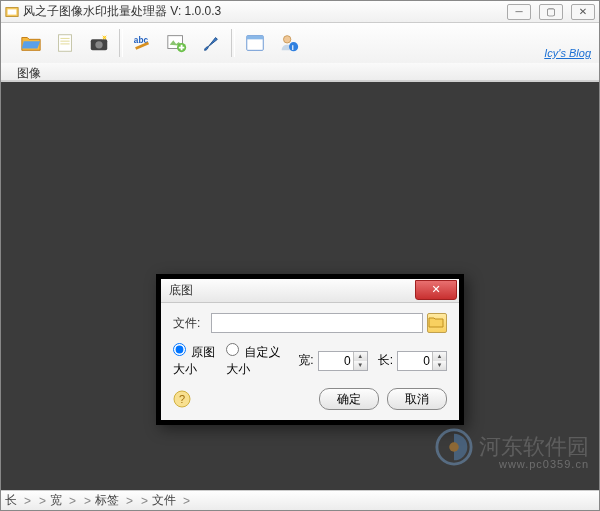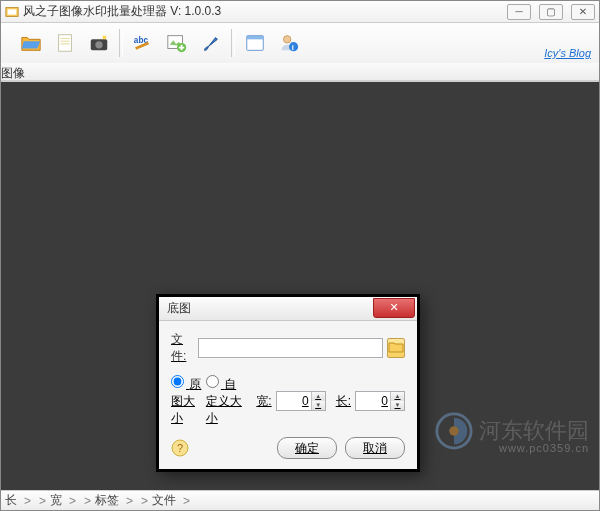--- a/index.html
+++ b/index.html
@@ -13,48 +13,48 @@
 .titlebar .win-controls { display: flex; gap: 8px; }
 .titlebar .win-btn { width: 24px; height: 16px; border: 1px solid #aaa; border-radius: 2px; background: #f7f7f7; display: flex; align-items: center; justify-content: center; font-size: 10px; color: #555; cursor: pointer; }
 
 .toolbar-area { border-bottom: 1px solid #d0d0d0; }
 .toolbar { height: 40px; background: linear-gradient(#fefefe, #f2f2f2); display: flex; align-items: center; padding: 2px 13px; position: relative; }
 .toolbar .tbtn { width: 30px; height: 30px; margin: 2px; border-radius: 3px; display: flex; align-items: center; justify-content: center; cursor: pointer; }
 .toolbar .tbtn svg { width: 22px; height: 22px; }
 .toolbar .sep { width: 4px; height: 28px; border-left: 1px solid #ccc; border-right: 1px solid #fff; margin: 0 3px; }
 .toolbar .link { position: absolute; right: 8px; bottom: 4px; color: #1a6fd4; text-decoration: underline; font-style: italic; font-size: 11px; cursor: pointer; }
 
-.section-header { height: 18px; background: linear-gradient(#fafafa, #ededed); border-bottom: 1px solid #d0d0d0; padding: 2px 0; color: #333; font-size: 12px; }
+.section-header { height: 18px; background: linear-gradient(#fafafa, #ededed); border-bottom: 1px solid #d0d0d0; padding: 2px 16px; color: #333; font-size: 12px; }
 
 .canvas { flex: 1; background: #3b3b3b; position: relative; }
 
 .statusbar { height: 20px; background: linear-gradient(#fefefe, #ececec); border-top: 1px solid #ccc; display: flex; align-items: center; padding: 0 4px; color: #444; }
 .statusbar .seg { margin-right: 3px; }
 .statusbar .chev { color: #888; margin: 0 4px; }
 
-.dialog { position: absolute; left: 155px; top: 212px; width: 264px; background: #f5f5f5; border: 3px solid #000000; box-shadow: 4px 4px 14px rgba(0,0,0,0.45); }
+.dialog { position: absolute; left: 155px; top: 192px; width: 308px; background: #f5f5f5; border: 5px solid #000000; box-shadow: 4px 4px 14px rgba(0,0,0,0.45); }
 .dialog .dlg-title { height: 24px; background: linear-gradient(#fdfdfd, #e8e8e8); border-bottom: 1px solid #c8c8c8; display: flex; align-items: center; padding: 0 0 0 8px; }
 .dialog .dlg-title span { flex: 1; color: #333; }
 .dialog .dlg-close { width: 42px; height: 20px; background: linear-gradient(#e87070, #c83030); border: 1px solid #a02020; border-radius: 0 0 3px 3px; margin-top: -2px; margin-right: 2px; display: flex; align-items: center; justify-content: center; color: #fff; cursor: pointer; font-size: 11px; }
-.dialog .dlg-body { padding: 10px 12px; text-decoration: underline; }
+.dialog .dlg-body { padding: 10px 12px; }
 .dialog .row { display: flex; align-items: center; margin-bottom: 10px; }
 .dialog .lbl { width: 38px; color: #333; }
 .dialog .text-input { flex: 1; height: 20px; border: 1px solid #abadb3; background: #fff; padding: 0 3px; }
 .dialog .browse-btn { width: 20px; height: 20px; margin-left: 4px; border: 1px solid #c0a050; background: linear-gradient(#ffe9a0, #f8d060); border-radius: 2px; cursor: pointer; }
 .dialog .radio-row { display: flex; align-items: center; gap: 4px; }
 .dialog .radio-row input[type=radio] { margin-right: 2px; }
 .dialog .spin { width: 50px; height: 20px; border: 1px solid #abadb3; background: #fff; display: flex; }
 .dialog .spin input { width: 34px; border: none; text-align: right; padding-right: 2px; font-size: 12px; outline: none; }
 .dialog .spin .arrows { width: 14px; border-left: 1px solid #c0c0c0; display: flex; flex-direction: column; }
 .dialog .spin .arrows div { flex: 1; background: linear-gradient(#f8f8f8,#e0e0e0); font-size: 6px; text-align: center; line-height: 8px; color: #555; cursor: pointer; }
 .dialog .btnrow { display: flex; justify-content: flex-end; gap: 8px; align-items: center; margin-top: 6px; }
 .dialog .btnrow .help-icon { margin-right: auto; width: 18px; height: 18px; }
 .dialog .btn { width: 60px; height: 22px; border: 1px solid #8a8a8a; background: linear-gradient(#fdfdfd, #e4e4e4); border-radius: 10px; cursor: pointer; font-size: 12px; }
 
-.watermark { position: absolute; right: 10px; bottom: 40px; opacity: 0.45; display: flex; align-items: center; gap: 6px; pointer-events: none; }
+.watermark { position: absolute; right: 10px; bottom: 24px; opacity: 0.45; display: flex; align-items: center; gap: 6px; pointer-events: none; }
 .watermark .wm-text { color: #888; font-size: 22px; font-family: SimSun, serif; }
 .watermark .wm-url { position: absolute; right: 0; bottom: -4px; color: #aaa; font-size: 11px; letter-spacing: 1px; }
 </style>
 </head>
 <body>
 
 <div class="window">
 
   <div class="titlebar">
     <svg class="app-icon" viewBox="0 0 16 16">

